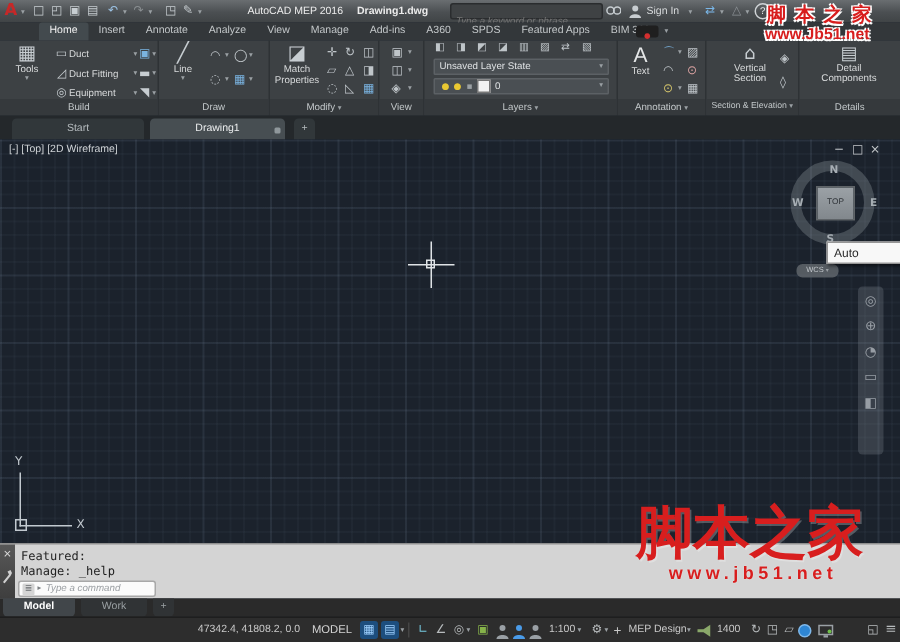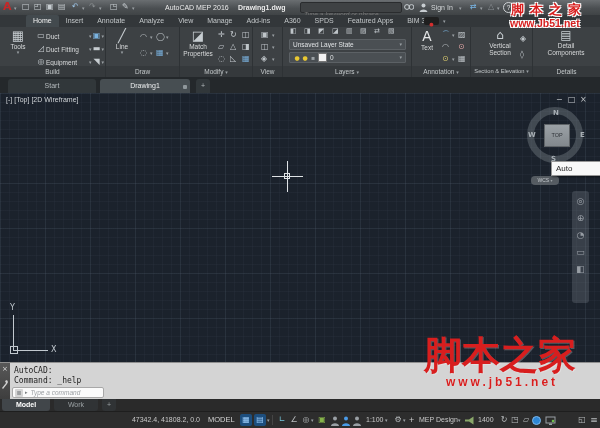--- a/index.html
+++ b/index.html
@@ -328,22 +328,22 @@
     <span class="abs ucslbl" style="left:51px;top:252px;">X</span>
   </div>
 
   <div class="abs cmdwin">
     <div class="abs" style="left:0;top:0;width:10px;height:36px;background:linear-gradient(180deg,#585858,#3e3e3e);">
       <span class="abs" style="left:2px;top:2px;color:#ddd;font-size:7px;font-family:'DejaVu Sans',sans-serif;">×</span>
       <svg class="abs" style="left:1px;top:16px;" width="8" height="10">
         <path d="M1 9 L5 4 L4 2 L6 1 L7 3 L6 5 L2 10 Z" fill="#cfcfcf"></path>
       </svg>
     </div>
-    <div class="abs cmdtext" style="left:14px;top:3px;">AutoCAD:</div>
-    <div class="abs cmdtext" style="left:14px;top:13px;">Command: _help</div>
+    <div class="abs cmdtext" style="left:14px;top:3px;">Featured:</div>
+    <div class="abs cmdtext" style="left:14px;top:13px;">Manage: _help</div>
     <div class="abs cmdinput" style="left:12px;top:24px;width:92px;height:11px;">
       <span class="ic" style="font-size:6px;color:#6a6e71;background:#d5d5d5;border-radius:1px;width:8px;height:8px;line-height:8px;">≣</span>
       <span class="cart" style="margin-left:2px;color:#7a7e81;">▸</span>
       <span class="ph">Type a command</span>
     </div>
   </div>
 
   <div class="abs laytabs">
     <div class="ltab" style="left:2px;width:48px;background:#41464a;color:#fff;font-weight:bold;">Model</div>
     <div class="ltab" style="left:54px;width:44px;background:#303335;color:#9aa0a3;">Work</div>

